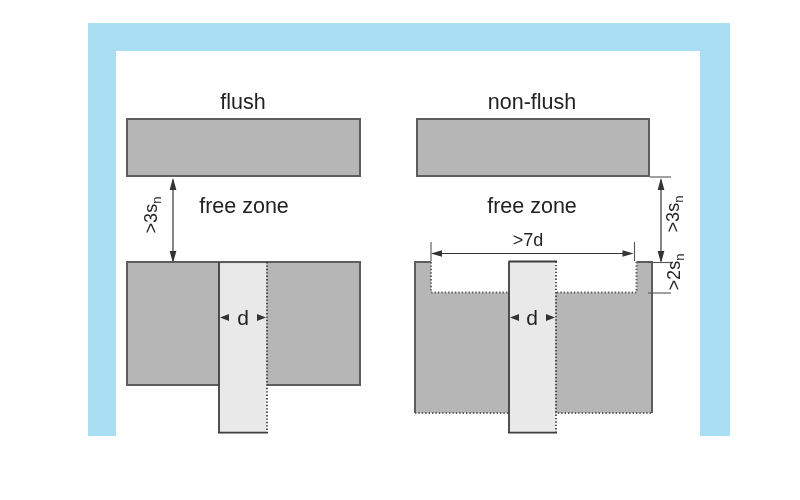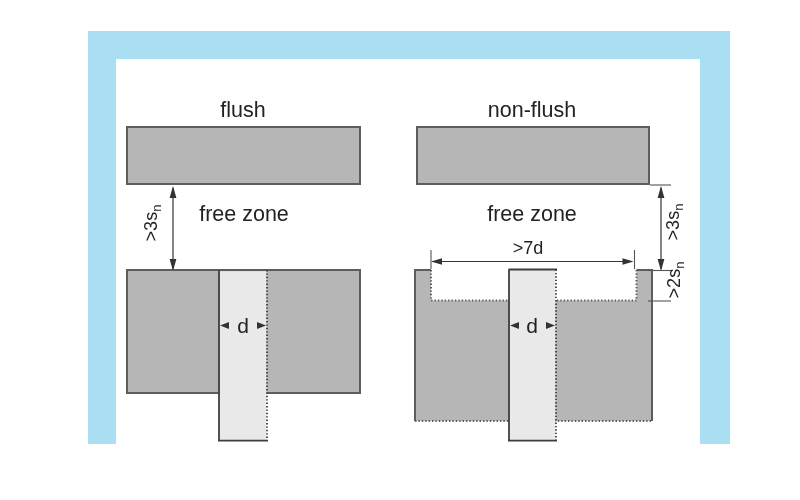--- a/index.html
+++ b/index.html
@@ -1,21 +1,21 @@
 <!DOCTYPE html>
 <html style="--frame_blue: #a9def3; --canvas_white: #ffffff; --metal_fill: #b6b6b6; --metal_edge: #5d5d5d; --sensor_fill: #e9e9e9; --sensor_edge: #3f3f3f; --dim_line: #333333; --text: #222222;"><head>
 <meta charset="utf-8">
 <style>
   :root{
     --frame_blue:#a9def3; --canvas_white:#ffffff; --metal_fill:#b6b6b6;
     --metal_edge:#5d5d5d; --sensor_fill:#e9e9e9; --sensor_edge:#3f3f3f;
     --dim_line:#333333; --text:#222222;
   }
   html,body{margin:0;padding:0;background:#fff;}
-  .stage{width:800px;height:436px;position:relative;background:#fff;margin-top:8px;}
+  .stage{width:800px;height:436px;position:relative;background:#fff;}
   svg{display:block;}
   text{font-family:"Liberation Sans","DejaVu Sans",sans-serif;fill:var(--text);}
   .label{font-size:21.5px;}
   .dim-label{font-size:18px;}
   .sub{font-size:13px;}
   .d-label{font-size:21px;}
   .metal{fill:var(--metal_fill);stroke:var(--metal_edge);stroke-width:2;}
   .metal-fill{fill:var(--metal_fill);}
   .edge{stroke:var(--metal_edge);stroke-width:2;fill:none;}
   .sensor-fill{fill:var(--sensor_fill);}

